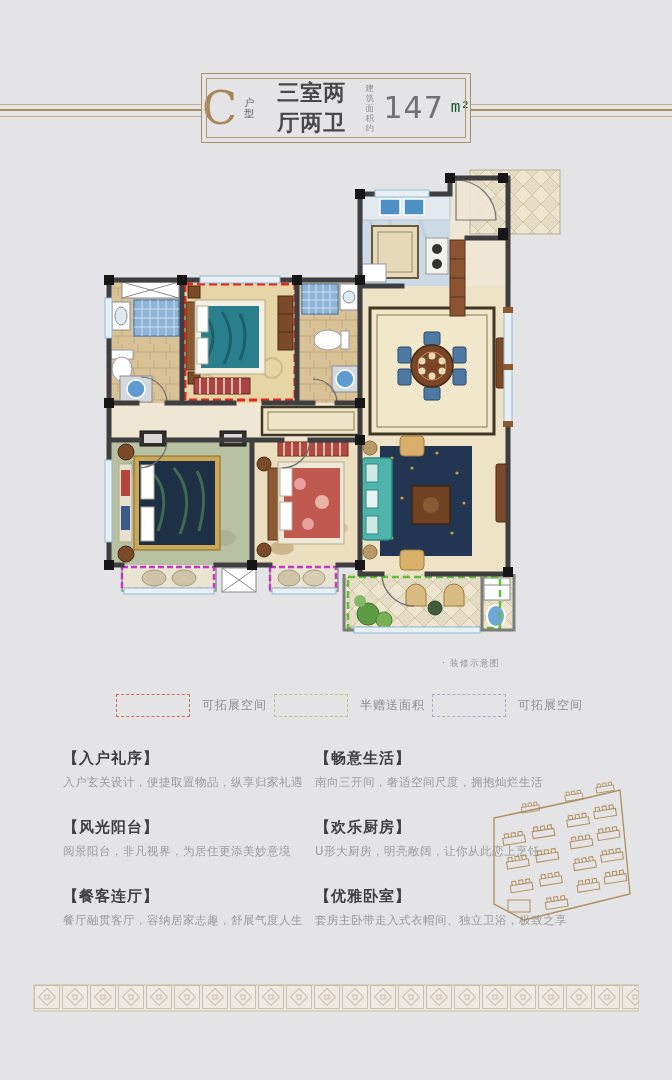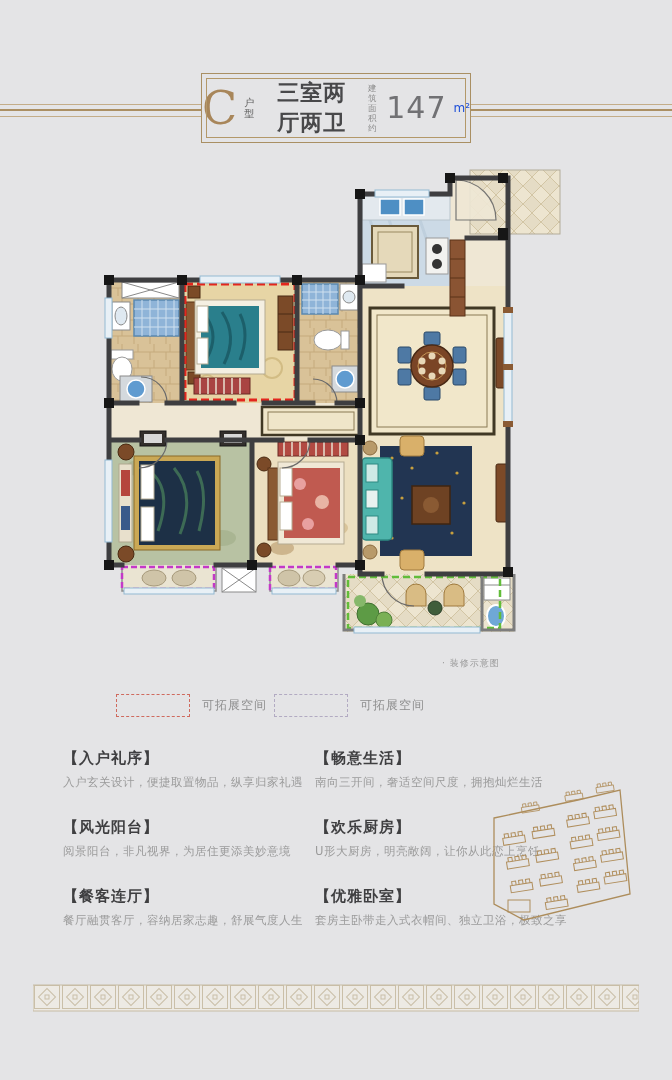--- a/index.html
+++ b/index.html
@@ -13,21 +13,21 @@
   
   .title-box{position:absolute;left:201px;top:73px;width:268px;height:68px;background:#e4e4e6;
              border:1.5px solid #a98f63;display:flex;align-items:center;justify-content:center;gap:7px;z-index:3;}
   .title-inner{position:absolute;inset:4px;border:1px solid #b39869;pointer-events:none;}
   .type-letter{font-family:"DejaVu Serif","Liberation Serif",serif;font-size:46px;line-height:1;
                color:#a8865a;font-weight:400;}
   .type-label{display:inline-block;width:13px;font-size:10px;line-height:1.15;color:#5a5a5a;word-break:break-all;margin-right:16px;font-family:Liberation Serif, serif;}
   .plan-title{font-size:22px;font-weight:bold;color:#48484a;letter-spacing:1px;}
   .area-prefix{display:inline-block;font-size:8.5px;line-height:1.2;color:#8a8a8a;text-align:center;margin-left:4px;}
   .area-value{font-size:30px;color:#717174;line-height:1;letter-spacing:1px;}
-  .area-unit{font-size:12px;color:#1d4ed8;}
+  .area-unit{font-size:16px;color:#14532d;font-family:Liberation Mono, monospace;}
   
   .plan-wrap{position:absolute;left:82px;top:168px;width:490px;height:492px;}
   .plan-caption{position:absolute;left:442px;top:657px;width:90px;font-size:9px;color:#9a9a9a;letter-spacing:1px;}
   
   .legend{position:absolute;left:116px;top:694px;display:flex;align-items:center;gap:7px;}
   .legend-item{display:flex;align-items:center;}
   .legend-swatch{width:72px;height:21px;border:1.5px dashed;background:transparent;}
   .sw-red{border-color:#cf6a5e;}
   .sw-green{border-color:#b4c78c;}
   .sw-purple{border-color:#b2aac2;}
@@ -306,20 +306,24 @@
     </g>
   </svg>
   </div>
 
   <div class="plan-caption">· 装修示意图</div>
 
   <div class="legend">
     <div class="legend-item">
       <span class="legend-swatch sw-red"></span>
       <span class="legend-label">可拓展空间</span>
+    </div>
+    <div class="legend-item">
+      <span class="legend-swatch sw-green"></span>
+      <span class="legend-label">半赠送面积</span>
     </div>
     <div class="legend-item">
       <span class="legend-swatch sw-purple"></span>
       <span class="legend-label">可拓展空间</span>
     </div>
   </div>
 
   <div class="features">
     <div class="feature-item">
       <div class="feature-title">【入户礼序】</div>

